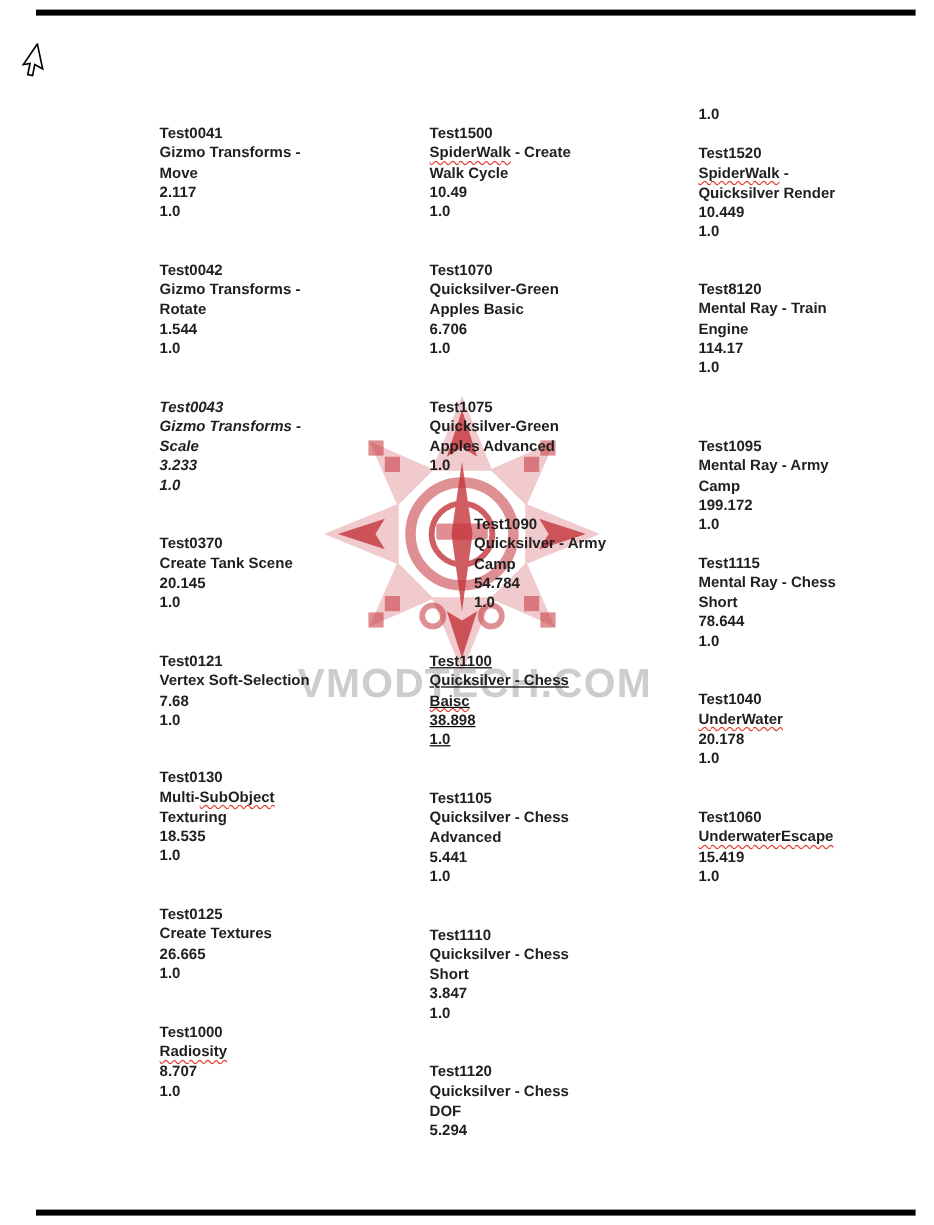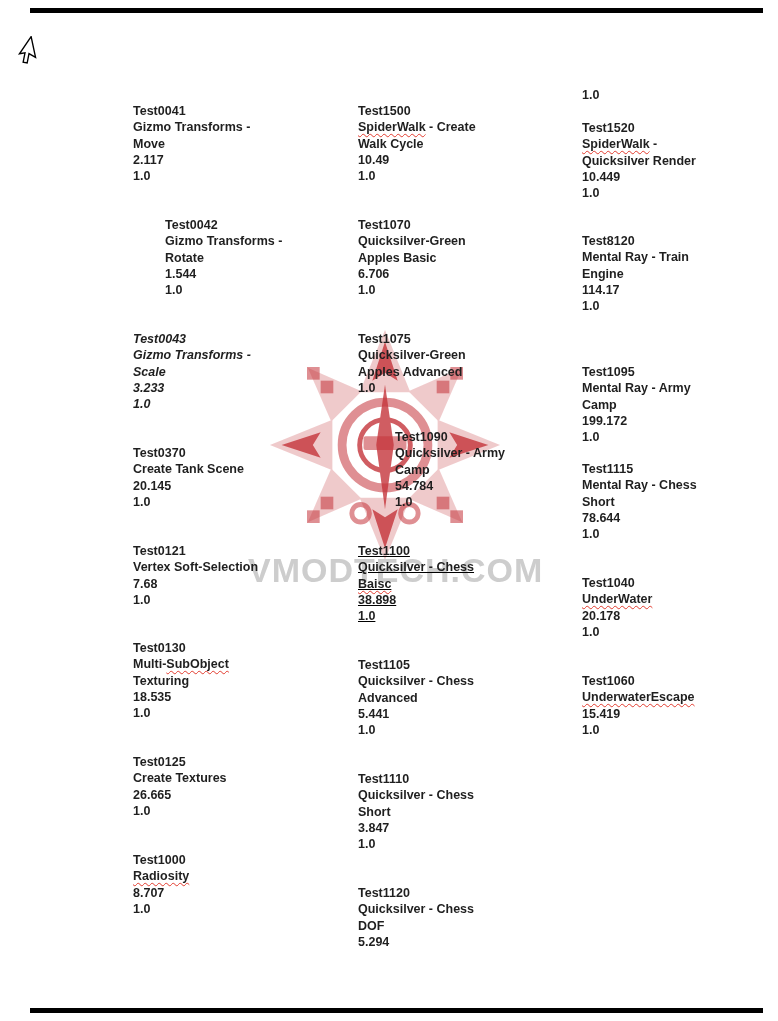--- a/index.html
+++ b/index.html
@@ -97,21 +97,21 @@
 
   <div class="columns" id="columns-root">
       <div class="col" style="left: 133px;">
         <div class="entry" style="top: 103px;">
           <div class="line"><span>Test0041</span></div>
           <div class="line"><span>Gizmo Transforms -</span></div>
           <div class="line"><span>Move</span></div>
           <div class="line"><span>2.117</span></div>
           <div class="line"><span>1.0</span></div>
         </div>
-        <div class="entry" style="top: 217px; margin-left: 32px;">
+        <div class="entry" style="top: 217px;">
           <div class="line"><span>Test0042</span></div>
           <div class="line"><span>Gizmo Transforms -</span></div>
           <div class="line"><span>Rotate</span></div>
           <div class="line"><span>1.544</span></div>
           <div class="line"><span>1.0</span></div>
         </div>
         <div class="entry" style="top: 331px; font-style: italic;">
           <div class="line"><span>Test0043</span></div>
           <div class="line"><span>Gizmo Transforms -</span></div>
           <div class="line"><span>Scale</span></div>

